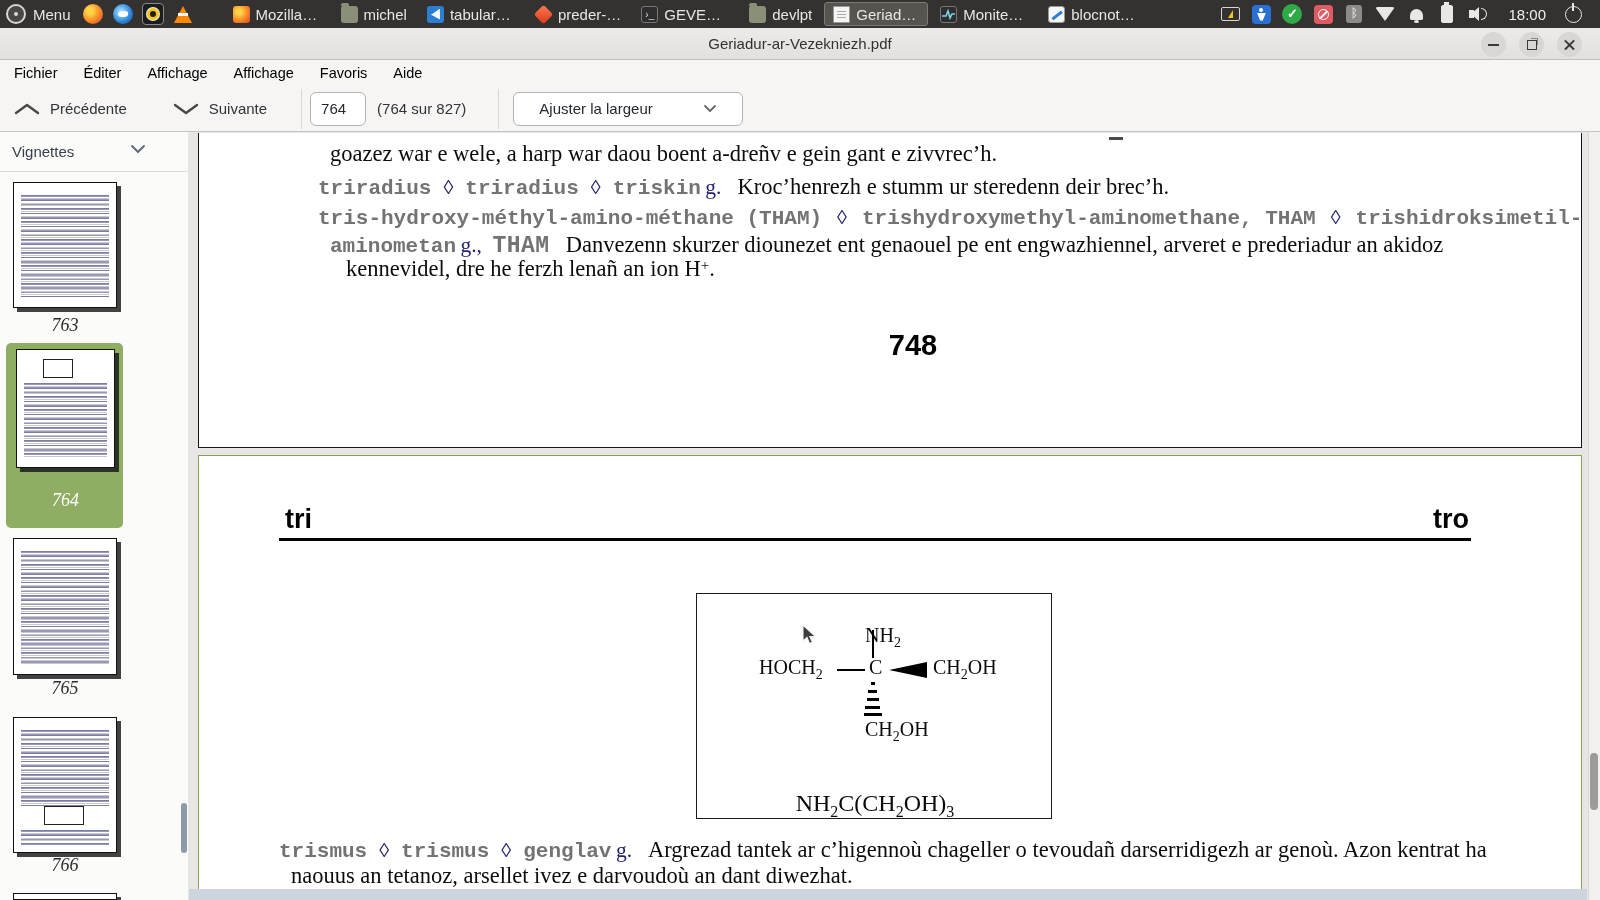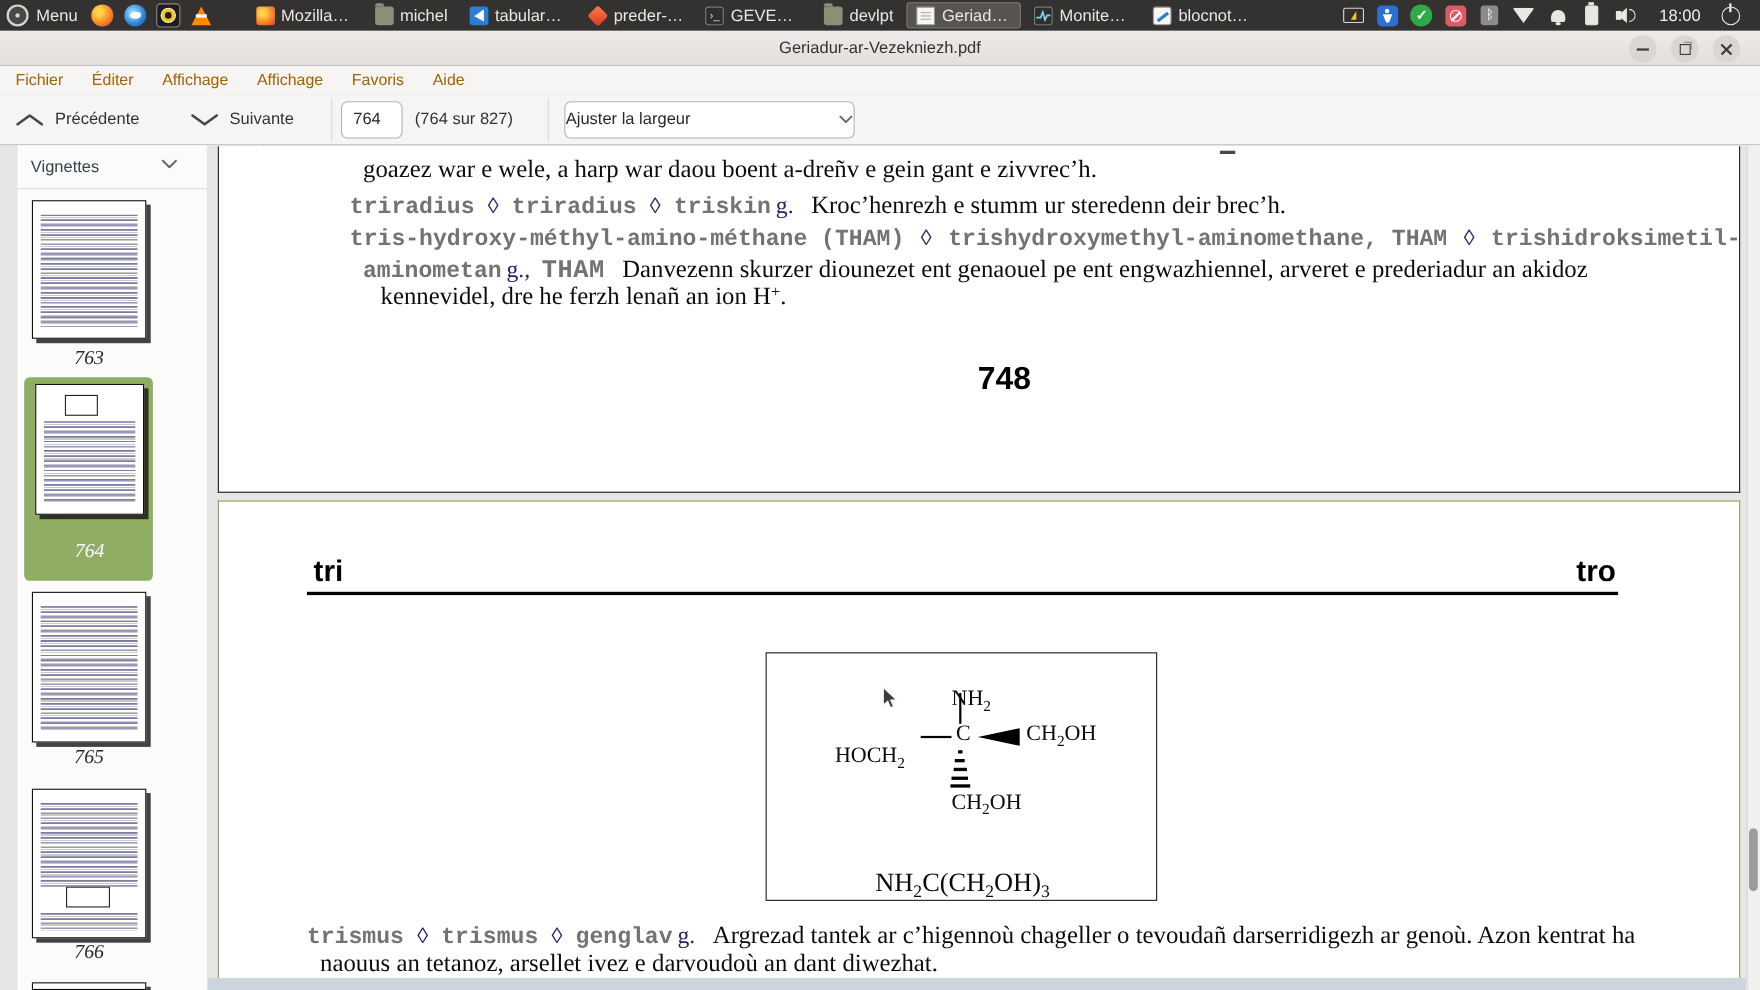--- a/index.html
+++ b/index.html
@@ -70,37 +70,37 @@
     display:flex; align-items:center; justify-content:center; font-size:15px; color:#333130; }
   .win-controls { position:absolute; right:18px; top:4px; display:flex; gap:13px; }
   .wc-btn { width:25px; height:25px; border-radius:50%; background:#d9d6d4; display:flex; align-items:center; justify-content:center; position:relative; }
   .wc-min::after { content:""; width:11px; height:2px; background:#3c3a38; }
   .wc-max::after { content:""; width:8px; height:8px; border:1.5px solid #3c3a38; background:transparent; }
   .wc-max::before { content:""; position:absolute; right:6px; top:6px; width:6px; height:6px; border-top:1.5px solid #8a8886; border-right:1.5px solid #8a8886; }
   .wc-close::before, .wc-close::after { content:""; position:absolute; width:13px; height:1.8px; background:#3c3a38; }
   .wc-close::before { transform:rotate(45deg); } .wc-close::after { transform:rotate(-45deg); }
 
   .menubar { position:absolute; left:0; top:60px; width:1600px; height:26px; background:#f6f5f4;
-    display:flex; align-items:flex-start; font-size:14.5px; color:#a16207; }
+    display:flex; align-items:flex-start; font-size:14.5px; color:#000000; }
   .menu-item { padding:0 13px; height:26px; line-height:26px; }
   .menu-item:first-child { padding-left:14px; }
 
   .toolbar { position:absolute; left:0; top:86px; width:1600px; height:46px; background:#f6f5f4;
     border-bottom:1px solid #c6c4c2; display:flex; align-items:center; font-size:15px; color:#2f3439; }
   .nav-btn { display:flex; align-items:center; gap:10px; padding:0 14px; height:40px; }
   .tb-sep { width:1px; height:40px; background:#d9d7d5; margin:0 8px; }
   .page-input { width:56px; height:34px; border:1px solid #b5b3b1; border-radius:6px; background:#fff;
     font-size:15px; color:#23292e; padding:0 10px; font-family:"Liberation Sans",sans-serif; }
   .page-info { margin-left:11px; margin-right:24px; }
-  .zoom-select { width:264px; height:34px; border:1px solid #b5b3b1; border-radius:6px; background:#fff;
-    display:flex; align-items:center; padding:0 0; color:#23292e; }
+  .zoom-select { width:230px; height:34px; border:1px solid #b5b3b1; border-radius:6px; background:#fff;
+    display:flex; align-items:center; padding:0 25px; color:#23292e; }
   .zoom-select .chev { margin-left:auto; }
 
   
-  .sidebar { position:absolute; left:16px; top:132px; width:224px; height:768px; background:#fbfbfa; border-right:1px solid #000000; }
+  .sidebar { position:absolute; left:0; top:132px; width:224px; height:768px; background:#fbfbfa; border-right:1px solid #000000; }
   .side-header { position:absolute; left:0; top:0; width:100%; height:40px; border-bottom:1px solid #dddbd9;
     display:flex; align-items:center; font-size:15px; color:#38414b; }
   .side-header .t { padding-left:12px; }
   .side-chev { position:absolute; left:130px; top:12px; }
   .side-close { position:absolute; right:8px; top:10px; width:20px; height:20px; border-radius:50%; background:#c01c28; }
   .side-close::before, .side-close::after { content:""; position:absolute; left:5px; top:9px; width:10px; height:2px; background:#fff; }
   .side-close::before { transform:rotate(45deg); } .side-close::after { transform:rotate(-45deg); }
 
   .thumb-page { position:absolute; background:#fff; border:1px solid #111; box-shadow:4px 4px 0 rgba(20,20,20,.8); }
   .t-lines { position:absolute; left:7px; right:7px; top:12px; bottom:10px;
@@ -369,21 +369,21 @@
     </div>
 
     <div class="pdf-page2">
       <span class="runhead" style="left:86px;">tri</span>
       <span class="runhead" style="right:112px;">tro</span>
       <div class="rule"></div>
 
       <div class="chembox">
         <span class="chem" style="left:168px; top:6px;margin-top:24px;"><span>NH</span><sub>2</sub></span>
         <span class="vbond"></span>
-        <span class="chem" style="left:62px; top:62px;margin-top:20px;"><span>HOCH</span><sub>2</sub></span>
+        <span class="chem" style="left:62px; top:62px;"><span>HOCH</span><sub>2</sub></span>
         <span class="hbond"></span>
         <span class="chem" style="left:172px; top:62px;">C</span>
         <span class="wedge"></span>
         <span class="chem" style="left:236px; top:62px;"><span>CH</span><sub>2</sub><span>OH</span></span>
         <span class="dash" style="left:174px; top:88px; width:4px;"></span>
         <span class="dash" style="left:171px; top:96px; width:9px;"></span>
         <span class="dash" style="left:170px; top:104px; width:12px;"></span>
         <span class="dash" style="left:168px; top:112px; width:15px;"></span>
         <span class="dash" style="left:167px; top:119px; width:18px;"></span>
         <span class="chem" style="left:168px; top:124px;"><span>CH</span><sub>2</sub><span>OH</span></span>

